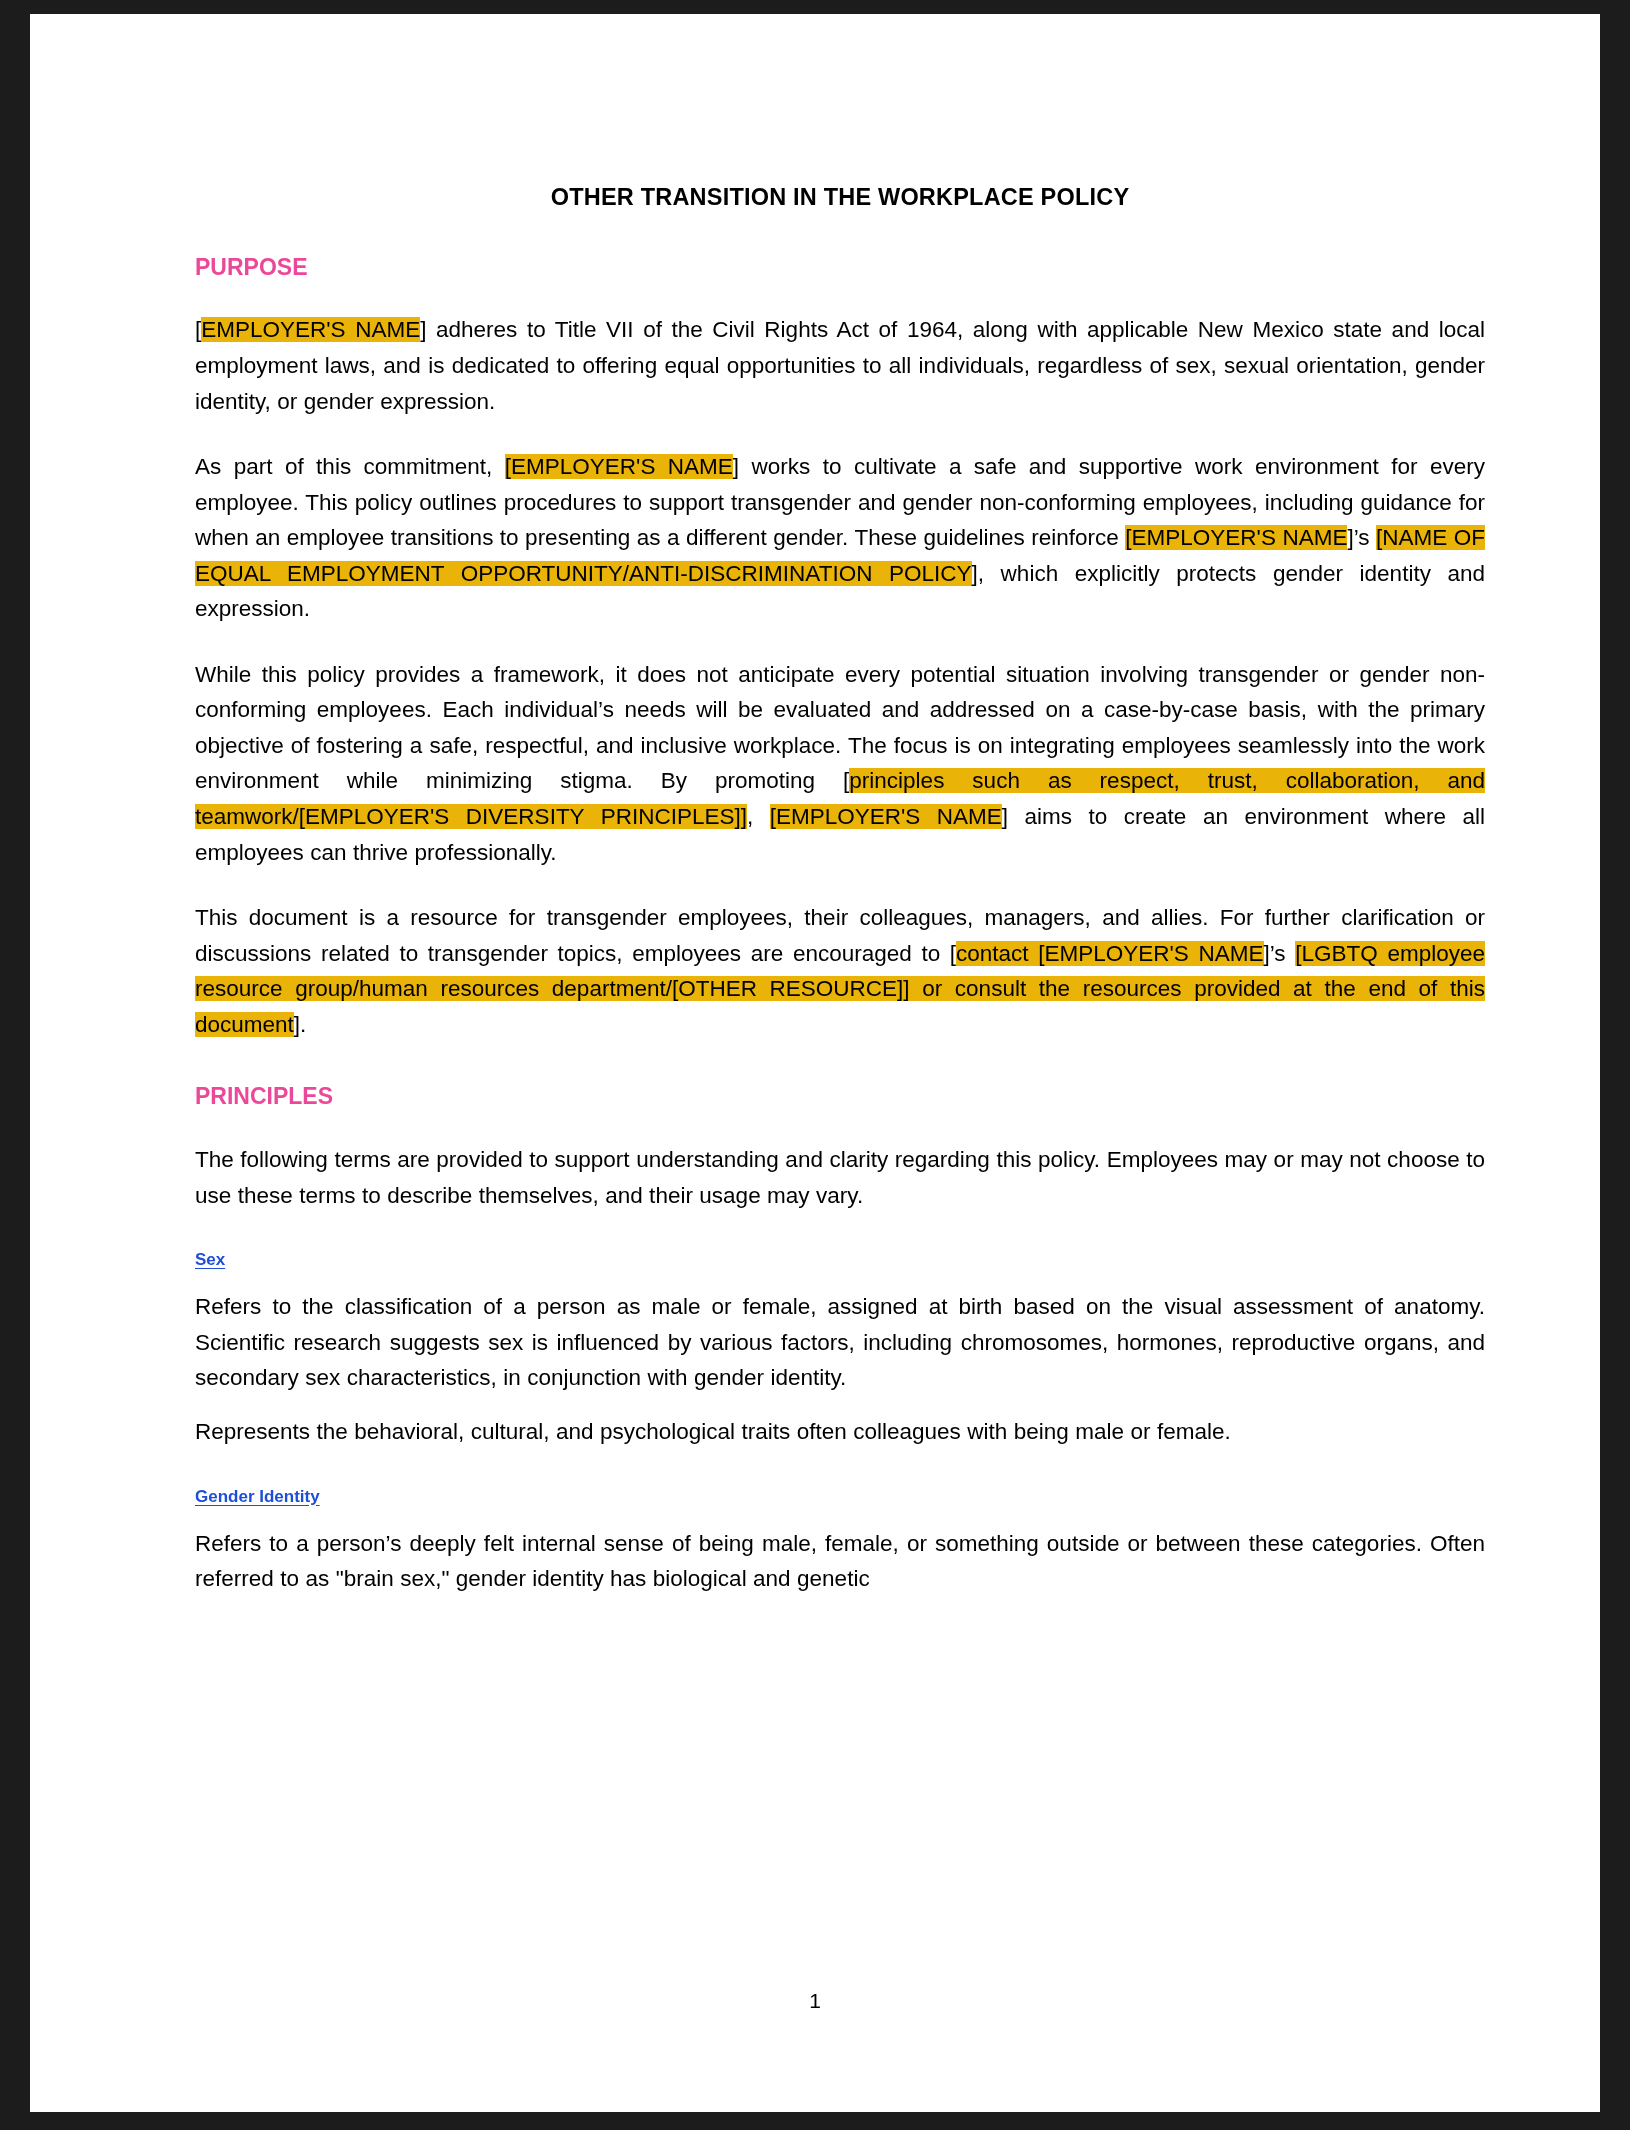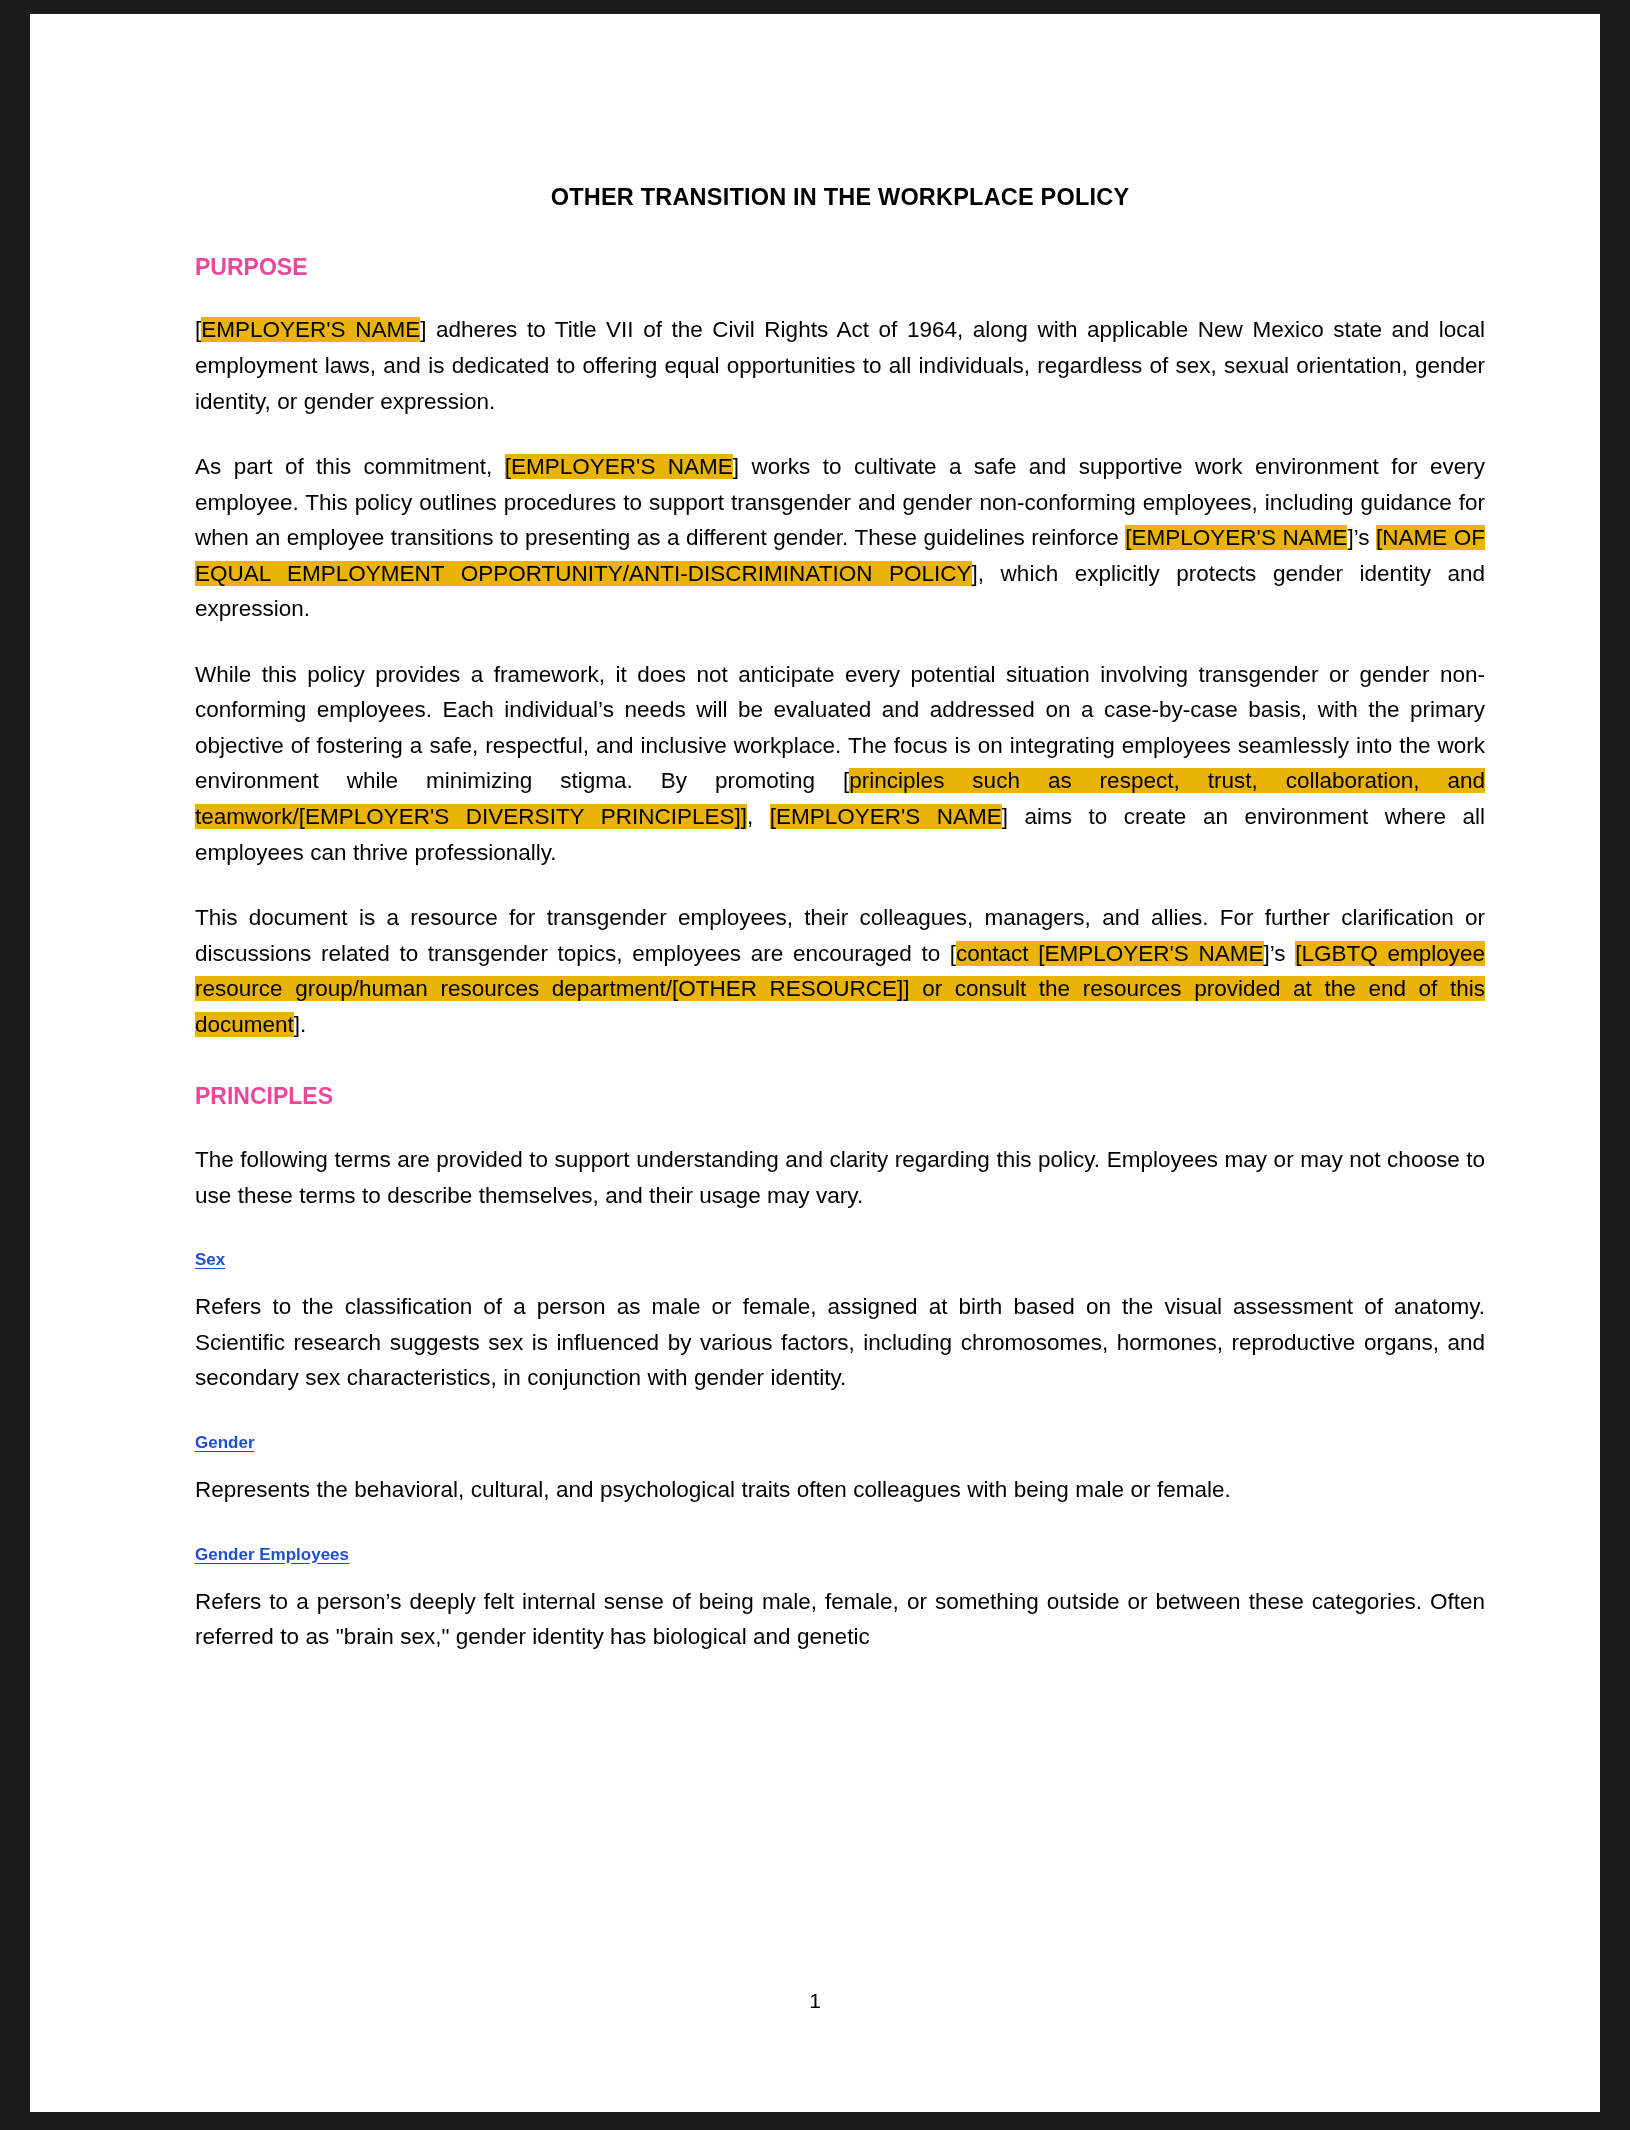--- a/index.html
+++ b/index.html
@@ -124,23 +124,22 @@
 
       <p class="body-para"><span>This document is a resource for transgender employees, their colleagues, managers, and allies. For further clarification or discussions related to transgender topics, employees are encouraged to [</span><span class="hl">contact [EMPLOYER'S NAME</span><span>]’s </span><span class="hl">[LGBTQ employee resource group/human resources department/[OTHER RESOURCE]] or consult the resources provided at the end of this document</span><span>].</span></p>
 
       <div class="section-heading">PRINCIPLES</div>
 
       <p class="body-para">The following terms are provided to support understanding and clarity regarding this policy. Employees may or may not choose to use these terms to describe themselves, and their usage may vary.</p>
 
       <div class="sub-heading"><span class="u">Sex</span></div>
       <p class="body-para tight">Refers to the classification of a person as male or female, assigned at birth based on the visual assessment of anatomy. Scientific research suggests sex is influenced by various factors, including chromosomes, hormones, reproductive organs, and secondary sex characteristics, in conjunction with gender identity.</p>
 
-      <div class="sub-heading"><span class="u">Gender</span></div>
       <p class="body-para tight">Represents the behavioral, cultural, and psychological traits often colleagues with being male or female.</p>
 
-      <div class="sub-heading"><span class="u">Gender Employees</span></div>
+      <div class="sub-heading"><span class="u">Gender Identity</span></div>
       <p class="body-para tight">Refers to a person’s deeply felt internal sense of being male, female, or something outside or between these categories. Often referred to as "brain sex," gender identity has biological and genetic</p>
 
     </div>
 
     <div class="page-number">1</div>
   </div>
 </div>
 
 </body></html>

